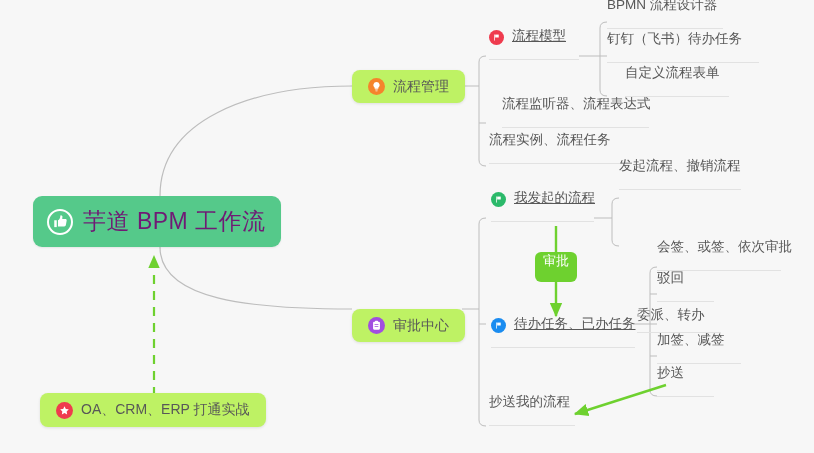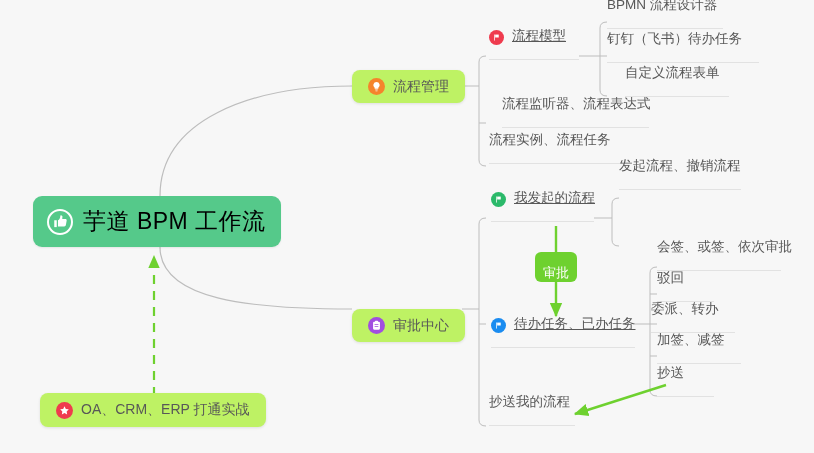--- a/index.html
+++ b/index.html
@@ -36,21 +36,21 @@
     height: 51px;
     background: #55c98a;
     border-radius: 9px;
     display: flex;
     align-items: center;
     box-sizing: border-box;
     padding: 0 14px;
     box-shadow: 0 1px 2px rgba(0,0,0,0.07);
   }
   .root-label {
-    color: #000000;
+    color: #701a75;
     font-size: 23px;
     letter-spacing: 0.5px;
     margin-left: 10px;
     white-space: nowrap;
   }
 
   
   .card-node {
     position: absolute;
     background: #bef264;
@@ -84,21 +84,21 @@
     white-space: nowrap;
   }
   .line-node.has-icon .line-text { margin-left: 8px; text-decoration: underline; }
 
   
   .tag-node {
     position: absolute;
     background: #6ed12f;
     border-radius: 6px;
     display: flex;
-    align-items: flex-end;
+    align-items: flex-start;
     justify-content: center;
     box-sizing: border-box;
   }
   .tag-node .tag-text {
     color: #ffffff;
     font-size: 13px;
     white-space: nowrap;
   }
 
   
@@ -279,21 +279,21 @@
 
 
   <div class="line-node" style="left:657px; top:249px; width:124px; height:22px;">
     <span class="line-text">会签、或签、依次审批</span>
   </div>
 
   <div class="line-node" style="left:657px; top:280px; width:57px; height:22px;">
     <span class="line-text">驳回</span>
   </div>
 
-  <div class="line-node" style="left:651px; top:311px; width:84px; height:22px;">
+  <div class="line-node" style="left:637px; top:311px; width:84px; height:22px;align-items:center;">
     <span class="line-text">委派、转办</span>
   </div>
 
   <div class="line-node" style="left:657px; top:342px; width:84px; height:22px;">
     <span class="line-text">加签、减签</span>
   </div>
 
   <div class="line-node" style="left:657px; top:375px; width:57px; height:22px;">
     <span class="line-text">抄送</span>
   </div>

